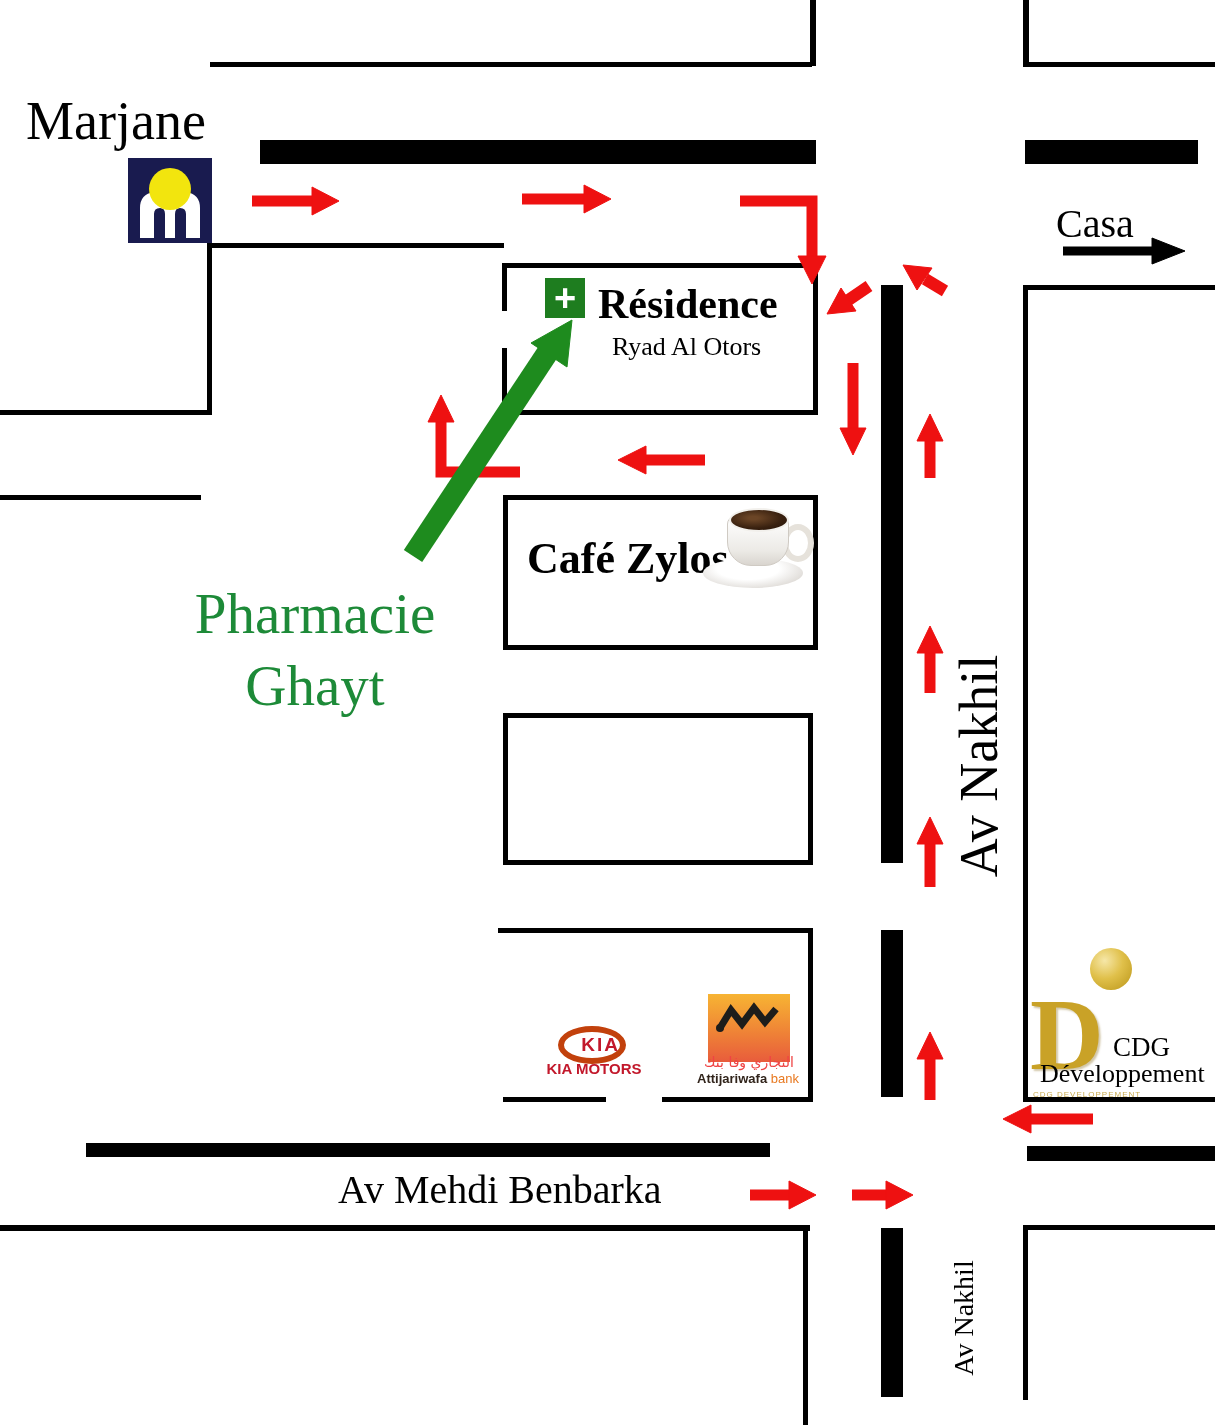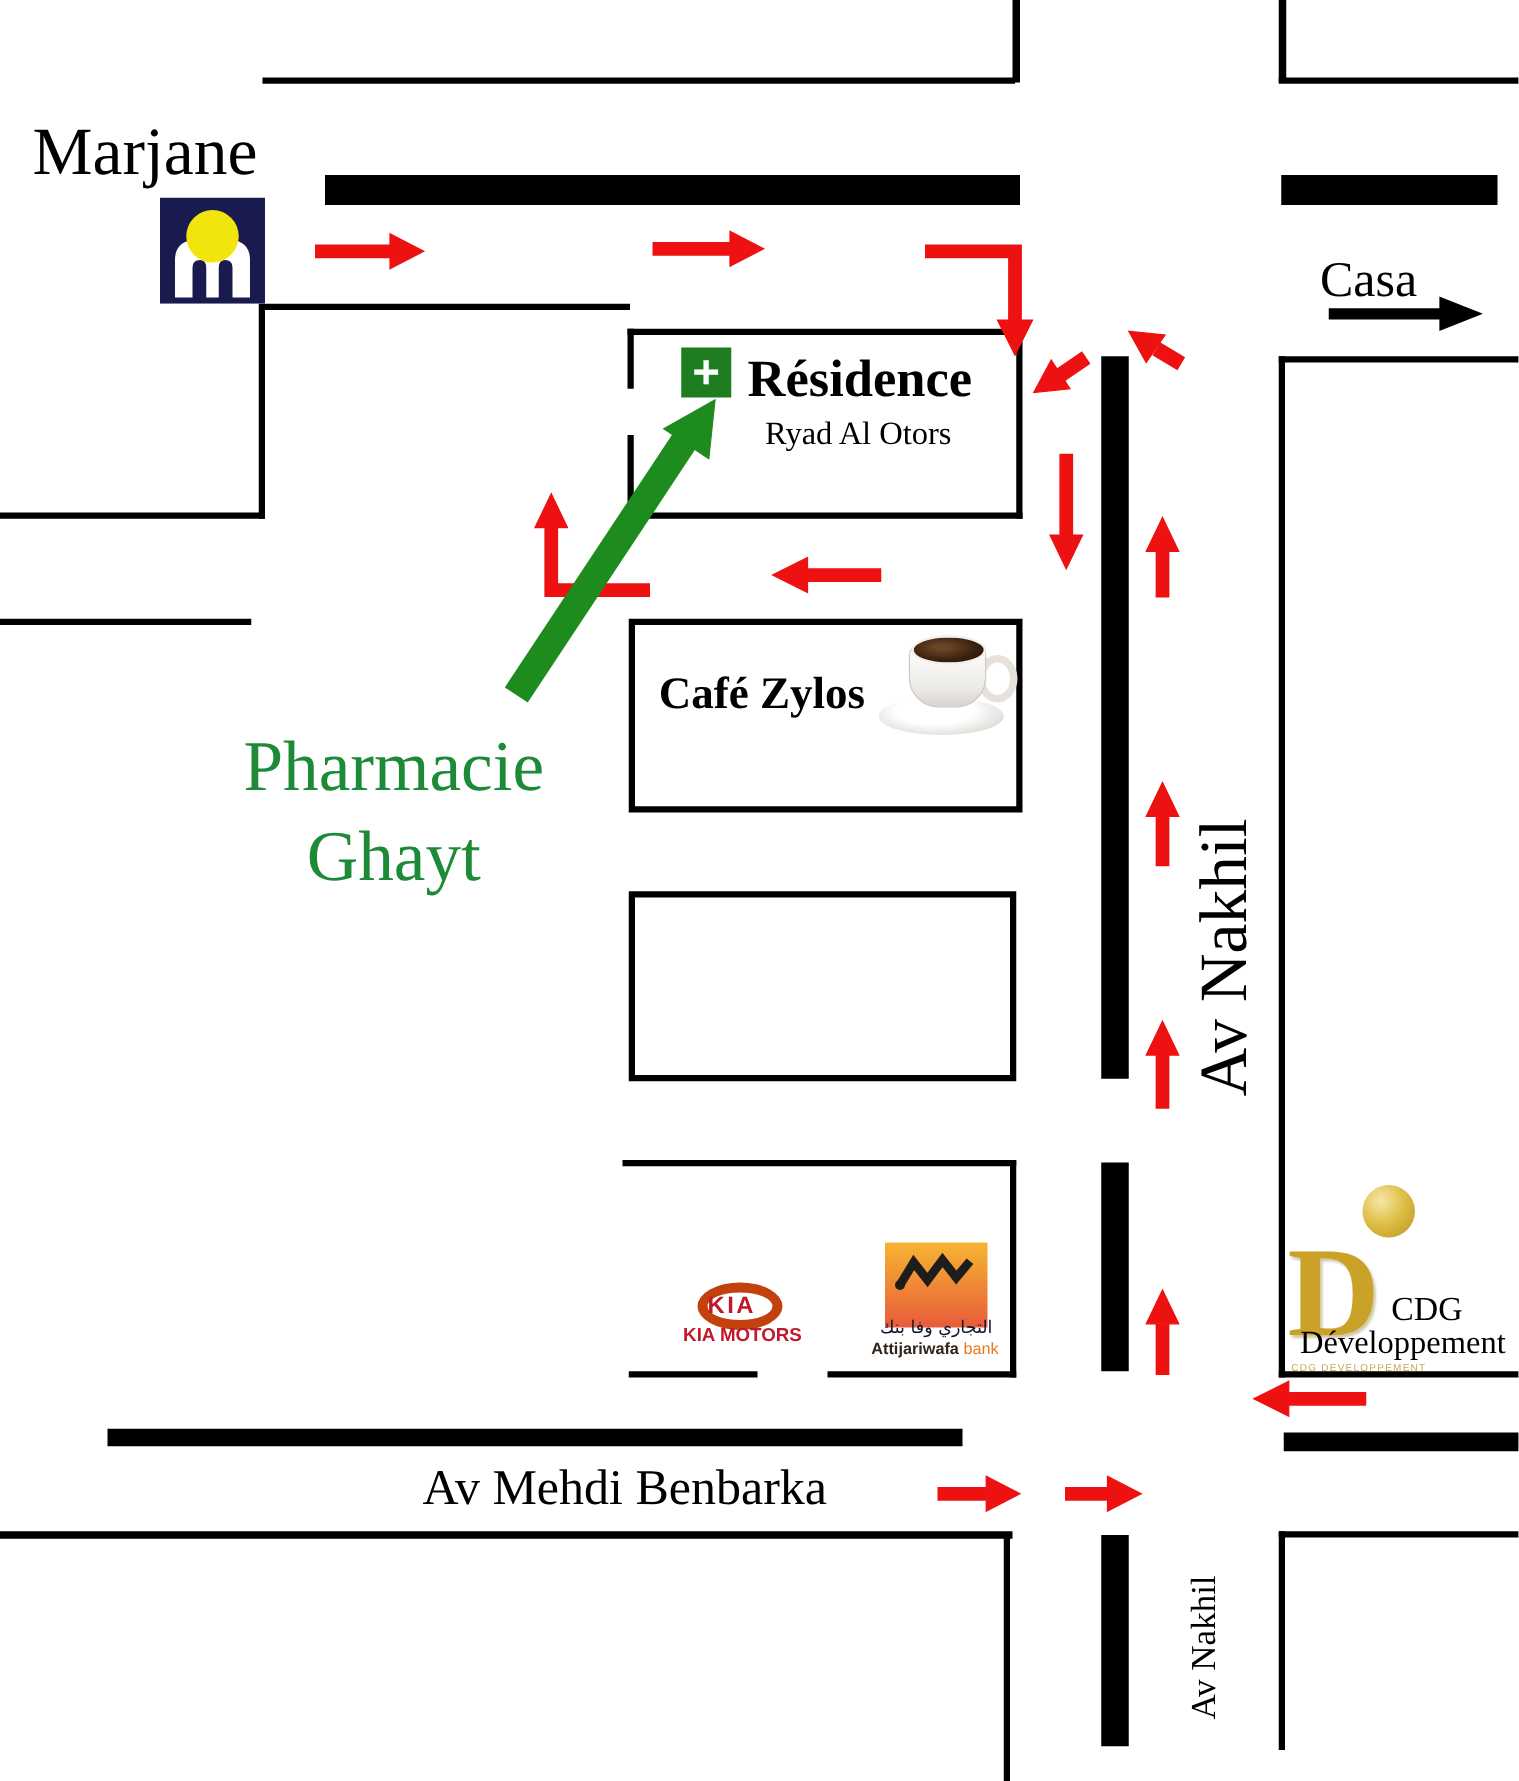--- a/index.html
+++ b/index.html
@@ -16,29 +16,29 @@
   .marjane-logo{left:128px;top:158px;width:84px;height:85px;}
   
   .saucer{left:703px;top:558px;width:100px;height:30px;border-radius:50%;
           background:radial-gradient(ellipse at 45% 35%,#ffffff 40%,#d8d4cf 85%,#bdb8b1);}
   .cup{left:727px;top:516px;width:60px;height:48px;background:linear-gradient(180deg,#ffffff,#eceae6 70%,#d9d5cf);
        border:1px solid #cfcac3;border-radius:8px 8px 24px 24px;}
   .handle{left:782px;top:524px;width:20px;height:26px;border:6px solid #e6e2db;border-radius:50%;}
   .coffee{left:729px;top:508px;width:56px;height:20px;border-radius:50%;border:2px solid #f2f0ec;
           background:radial-gradient(ellipse at 40% 40%,#6b4526 10%,#38200f 60%,#241107);}
   
-  .kia-oval{left:558px;top:1026px;width:68px;height:38px;border:8px solid #c2410c;border-radius:50%;
-            display:flex;align-items:center;justify-content:flex-start;box-sizing:border-box;}
+  .kia-oval{left:558px;top:1026px;width:68px;height:38px;border:6px solid #c2410c;border-radius:50%;
+            display:flex;align-items:center;justify-content:flex-end;box-sizing:border-box;}
   .kia-oval span{font-family:"Liberation Sans",sans-serif;font-weight:bold;font-size:19px;color:#c2182b;letter-spacing:2px;}
   .kia-caption{left:538px;top:1060px;width:112px;text-align:center;font-family:"Liberation Sans",sans-serif;
                font-weight:bold;font-size:15px;color:#c2182b;}
   
   .awb-square{left:708px;top:994px;width:82px;height:68px;background:linear-gradient(180deg,#f7b433,#ef8436 55%,#e85c3c);}
   .awb-arabic{left:688px;top:1054px;width:122px;text-align:center;font-family:"DejaVu Sans",sans-serif;
-              font-size:14px;color:#0f172a;}
+              font-size:14px;color:#ef4444;}
   .awb-name{left:684px;top:1071px;width:128px;text-align:center;font-family:"Liberation Sans",sans-serif;
             font-size:13px;font-weight:bold;color:#31241b;}
   .awb-name .bank{color:#e87920;font-weight:normal;}
   
   .cdg-ball{left:1090px;top:948px;width:42px;height:42px;border-radius:50%;
             background:radial-gradient(circle at 35% 30%,#f6e7a8,#e0c04a 45%,#b99417);}
   .cdg-letter{left:1030px;top:984px;font-size:102px;font-weight:bold;line-height:1;color:#c9a227;
               text-shadow:2px 2px 2px rgba(125,95,10,.35);}
   .cdg-fineprint{left:1033px;top:1090px;width:110px;font-size:8px;color:#c8a94e;letter-spacing:1px;
                  font-family:"Liberation Sans",sans-serif;white-space:nowrap;overflow:hidden;}
@@ -140,21 +140,21 @@
 
 
   <div class="maptext" style="left:1056px;top:200px;font-size:40px;">Casa</div>
 
   <div class="abs plus-square">
     <span>+</span>
   </div>
   <div class="maptext" style="left:598px;top:280px;font-size:42px;font-weight:bold;">Résidence</div>
   <div class="maptext" style="left:612px;top:332px;font-size:26px;">Ryad Al Otors</div>
 
-  <div class="maptext" style="left:527px;top:533px;font-size:36px;font-weight:bold;">Café Zylos</div>
+  <div class="maptext" style="left:527px;top:533px;font-size:44px;font-weight:bold;">Café Zylos</div>
 
   <div class="abs saucer"></div>
   <div class="abs handle"></div>
   <div class="abs cup"></div>
   <div class="abs coffee"></div>
 
   <div class="abs green-text" style="left:150px;top:578px;width:330px;text-align:center;font-size:57px;line-height:1.27;">
     <div>Pharmacie</div>
     <div>Ghayt</div>
   </div>

